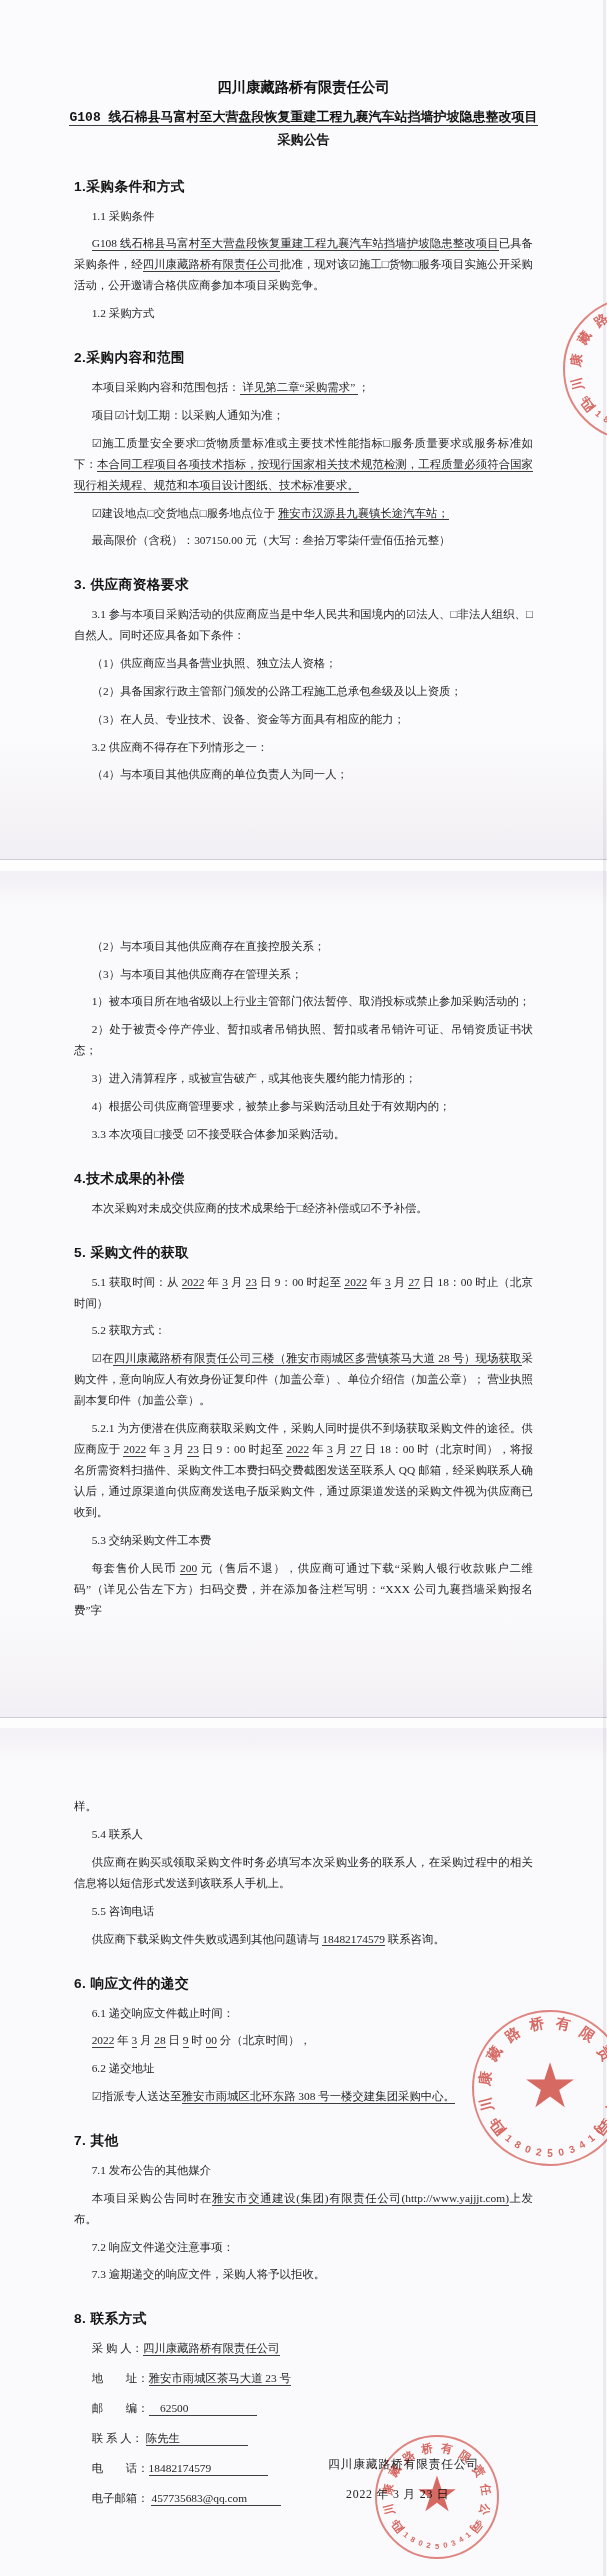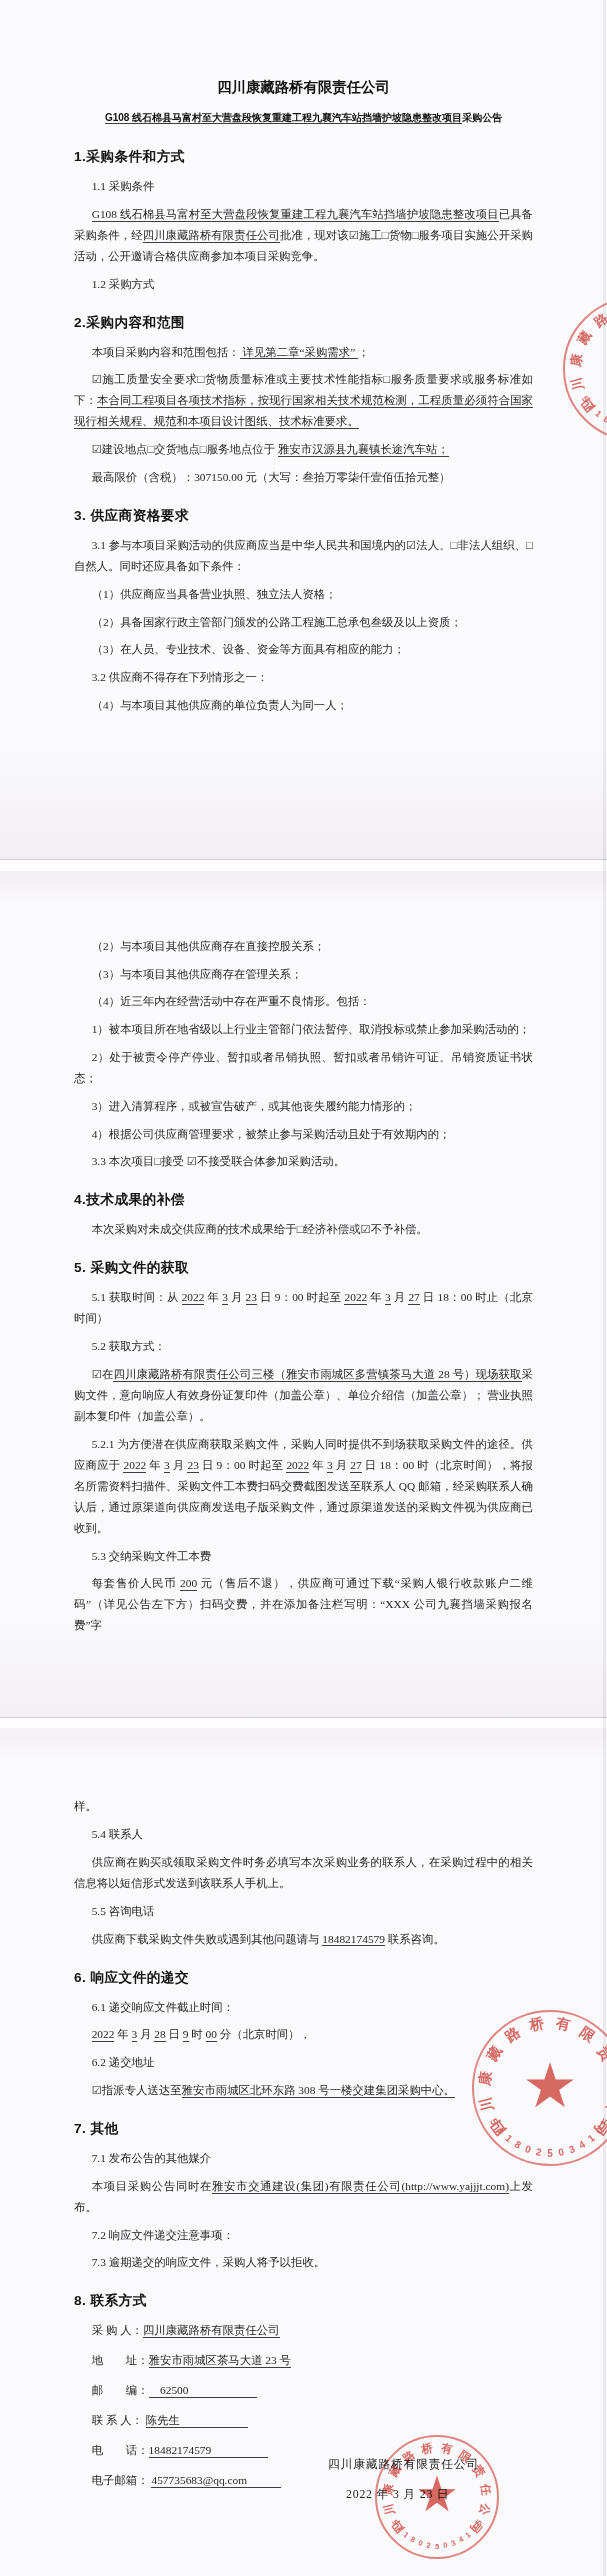--- a/index.html
+++ b/index.html
@@ -41,37 +41,37 @@
   .p2 .content{padding-top:58px;}
   .p3 .content{padding-top:62px;}
   .b-p{margin:6.8px 0; text-align:justify;}
   .b-ind{text-indent:1.55em;}
   .b-h{
     font-family:"Liberation Sans","DejaVu Sans",sans-serif;
     font-weight:700;
     font-size:13.7px;
     line-height:20px;
     color:#151515;
-    margin:18px 0 9px;
+    margin:24px 0 9px;
     letter-spacing:0.4px;
     text-indent:0;
   }
   .b-title{
     font-family:"Liberation Sans","DejaVu Sans",sans-serif;
     font-weight:700;
     font-size:14.4px;
     line-height:21px;
     text-align:center;
     color:#131313;
     margin:0 0 1.5px;
   }
   .b-title2{
-    font-family:Liberation Sans, sans-serif;
-    font-weight:700;
-    font-size:10px;
+    font-family:Liberation Mono, monospace;
+    font-weight:700;
+    font-size:13px;
     line-height:23.5px;
     text-align:center;
     color:#131313;
     margin:7.6px -10.6px 4.6px;
   }
   .b-pc{margin:9px 0;}
   .u{border-bottom:0.8px solid #3d3d3d; padding-bottom:0.8px;}
   
   .seal{
     position:absolute;
@@ -110,20 +110,21 @@
   <section class="page p1">
     <div class="content">
         <div class="b-title"><span>四川康藏路桥有限责任公司</span></div>
         <div class="b-title2"><span class="u">G108 线石棉县马富村至大营盘段恢复重建工程九襄汽车站挡墙护坡隐患整改项目</span><span>采购公告</span></div>
         <div class="b-h"><span>1.采购条件和方式</span></div>
         <div class="b-p b-ind"><span>1.1 采购条件</span></div>
         <div class="b-p b-ind"><span class="u">G108 线石棉县马富村至大营盘段恢复重建工程九襄汽车站挡墙护坡隐患整改项目</span><span>已具备采购条件，经</span><span class="u">四川康藏路桥有限责任公司</span><span>批准，现对该☑施工□货物□服务项目实施公开采购活动，公开邀请合格供应商参加本项目采购竞争。</span></div>
         <div class="b-p b-ind"><span>1.2 采购方式</span></div>
         <div class="b-h"><span>2.采购内容和范围</span></div>
         <div class="b-p b-ind"><span>本项目采购内容和范围包括：</span><span class="u"> 详见第二章“采购需求” </span><span>；</span></div>
+        <div class="b-p b-ind"><span>项目☑计划工期：以采购人通知为准；</span></div>
         <div class="b-p b-ind"><span>☑施工质量安全要求□货物质量标准或主要技术性能指标□服务质量要求或服务标准如下：</span><span class="u">本合同工程项目各项技术指标，按现行国家相关技术规范检测，工程质量必须符合国家现行相关规程、规范和本项目设计图纸、技术标准要求。</span></div>
         <div class="b-p b-ind"><span>☑建设地点□交货地点□服务地点位于 </span><span class="u">雅安市汉源县九襄镇长途汽车站；</span></div>
         <div class="b-p b-ind"><span>最高限价（含税）：307150.00 元（大写：叁拾万零柒仟壹佰伍拾元整）</span></div>
         <div class="b-h"><span>3.  供应商资格要求</span></div>
         <div class="b-p b-ind"><span>3.1 参与本项目采购活动的供应商应当是中华人民共和国境内的☑法人、□非法人组织、□自然人。同时还应具备如下条件：</span></div>
         <div class="b-p b-ind"><span>（1）供应商应当具备营业执照、独立法人资格；</span></div>
         <div class="b-p b-ind"><span>（2）具备国家行政主管部门颁发的公路工程施工总承包叁级及以上资质；</span></div>
         <div class="b-p b-ind"><span>（3）在人员、专业技术、设备、资金等方面具有相应的能力；</span></div>
         <div class="b-p b-ind"><span>3.2 供应商不得存在下列情形之一：</span></div>
         <div class="b-p b-ind"><span>（4）与本项目其他供应商的单位负责人为同一人；</span></div>
@@ -140,21 +141,20 @@
         <i style="font-size: 9px; transform: translate(-50%, -50%) rotate(209.5deg) translateY(-58px) rotate(180deg);">8</i>
       </div>
     </section>
 
   <div class="page-sep s1"></div>
 
   <section class="page p2">
     <div class="content">
         <div class="b-p b-ind"><span>（2）与本项目其他供应商存在直接控股关系；</span></div>
         <div class="b-p b-ind"><span>（3）与本项目其他供应商存在管理关系；</span></div>
-        <div class="b-p b-ind"><span>（4）近三年内在经营活动中存在严重不良情形。包括：</span></div>
         <div class="b-p b-ind"><span>1）被本项目所在地省级以上行业主管部门依法暂停、取消投标或禁止参加采购活动的；</span></div>
         <div class="b-p b-ind"><span>2）处于被责令停产停业、暂扣或者吊销执照、暂扣或者吊销许可证、吊销资质证书状态；</span></div>
         <div class="b-p b-ind"><span>3）进入清算程序，或被宣告破产，或其他丧失履约能力情形的；</span></div>
         <div class="b-p b-ind"><span>4）根据公司供应商管理要求，被禁止参与采购活动且处于有效期内的；</span></div>
         <div class="b-p b-ind"><span>3.3 本次项目□接受 ☑不接受联合体参加采购活动。</span></div>
         <div class="b-h"><span>4.技术成果的补偿</span></div>
         <div class="b-p b-ind"><span>本次采购对未成交供应商的技术成果给于□经济补偿或☑不予补偿。</span></div>
         <div class="b-h"><span>5. 采购文件的获取</span></div>
         <div class="b-p b-ind"><span>5.1 获取时间：从 </span><span class="u">2022</span><span> 年 </span><span class="u">3</span><span> 月 </span><span class="u">23</span><span> 日 9：00 时起至 </span><span class="u">2022</span><span> 年 </span><span class="u">3</span><span> 月 </span><span class="u">27</span><span> 日 18：00 时止（北京时间）</span></div>
         <div class="b-p b-ind"><span>5.2 获取方式：</span></div>

